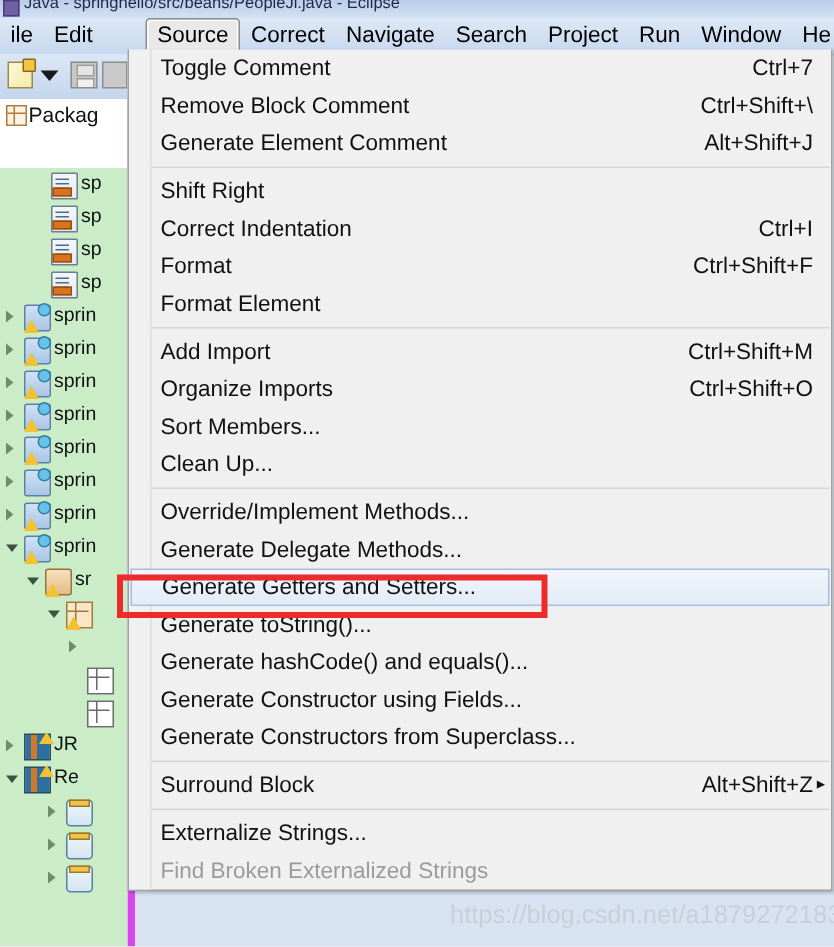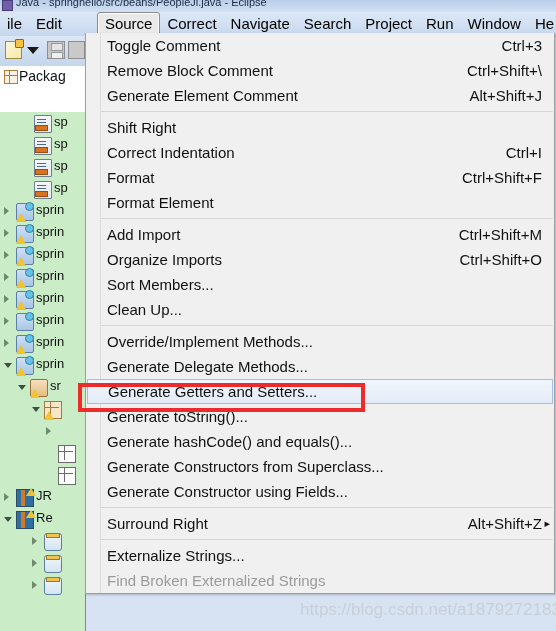--- a/index.html
+++ b/index.html
@@ -83,21 +83,21 @@
   }
   .tb-saveall{
     position:absolute;left:68px;top:5px;width:15px;height:16px;
     background:#c9c9c9;border:1px solid #8e8e8e;
   }
 
   
   #explorer{
     position:absolute;left:0;top:66px;width:85px;height:565px;
     background:#ffffff;overflow:hidden;
-    border-right:1px solid #d946ef;
+    border-right:5px solid #d946ef;
   }
   #explorer-header{
     position:absolute;left:0;top:0;width:85px;height:22px;
     background:#ffffff;
   }
   #explorer-header .hdr-icon{
     position:absolute;left:4px;top:4px;width:12px;height:12px;
     border:1px solid #b07a3a;background:#fdf3e4;
   }
   #explorer-header .hdr-icon:before{
@@ -396,43 +396,43 @@
       </div>
       <div class="trow">
         <div class="tarrow" style="left: 32px;"></div>
         <div class="ticon ic-jar" style="left: 44px;"></div>
       </div>
     </div>
 </div>
 
 <div id="menu">
   <div id="menu-gutter"></div>
-<div class="mi"><span>Toggle Comment</span><span class="accel">Ctrl+3</span></div>
+<div class="mi"><span>Toggle Comment</span><span class="accel">Ctrl+7</span></div>
     <div class="mi"><span>Remove Block Comment</span><span class="accel">Ctrl+Shift+\</span></div>
     <div class="mi"><span>Generate Element Comment</span><span class="accel">Alt+Shift+J</span></div>
     <div class="msep"></div>
     <div class="mi"><span>Shift Right</span></div>
     <div class="mi"><span>Correct Indentation</span><span class="accel">Ctrl+I</span></div>
     <div class="mi"><span>Format</span><span class="accel">Ctrl+Shift+F</span></div>
     <div class="mi"><span>Format Element</span></div>
     <div class="msep"></div>
     <div class="mi"><span>Add Import</span><span class="accel">Ctrl+Shift+M</span></div>
     <div class="mi"><span>Organize Imports</span><span class="accel">Ctrl+Shift+O</span></div>
     <div class="mi"><span>Sort Members...</span></div>
     <div class="mi"><span>Clean Up...</span></div>
     <div class="msep"></div>
     <div class="mi"><span>Override/Implement Methods...</span></div>
     <div class="mi"><span>Generate Delegate Methods...</span></div>
     <div class="mi sel"><span>Generate Getters and Setters...</span></div>
     <div class="mi"><span>Generate toString()...</span></div>
     <div class="mi"><span>Generate hashCode() and equals()...</span></div>
+    <div class="mi"><span>Generate Constructor using Fields...</span></div>
     <div class="mi"><span>Generate Constructors from Superclass...</span></div>
-    <div class="mi"><span>Generate Constructor using Fields...</span></div>
     <div class="msep"></div>
-    <div class="mi"><span>Surround Right</span><span class="accel">Alt+Shift+Z</span><span class="submark">▸</span></div>
+    <div class="mi"><span>Surround Block</span><span class="accel">Alt+Shift+Z</span><span class="submark">▸</span></div>
     <div class="msep"></div>
     <div class="mi"><span>Externalize Strings...</span></div>
     <div class="mi disabled"><span>Find Broken Externalized Strings</span></div>
   </div>
 
 <div id="redbox"></div>
 
 <div id="watermark">https://blog.csdn.net/a18792721831</div>
 
 </body></html>

